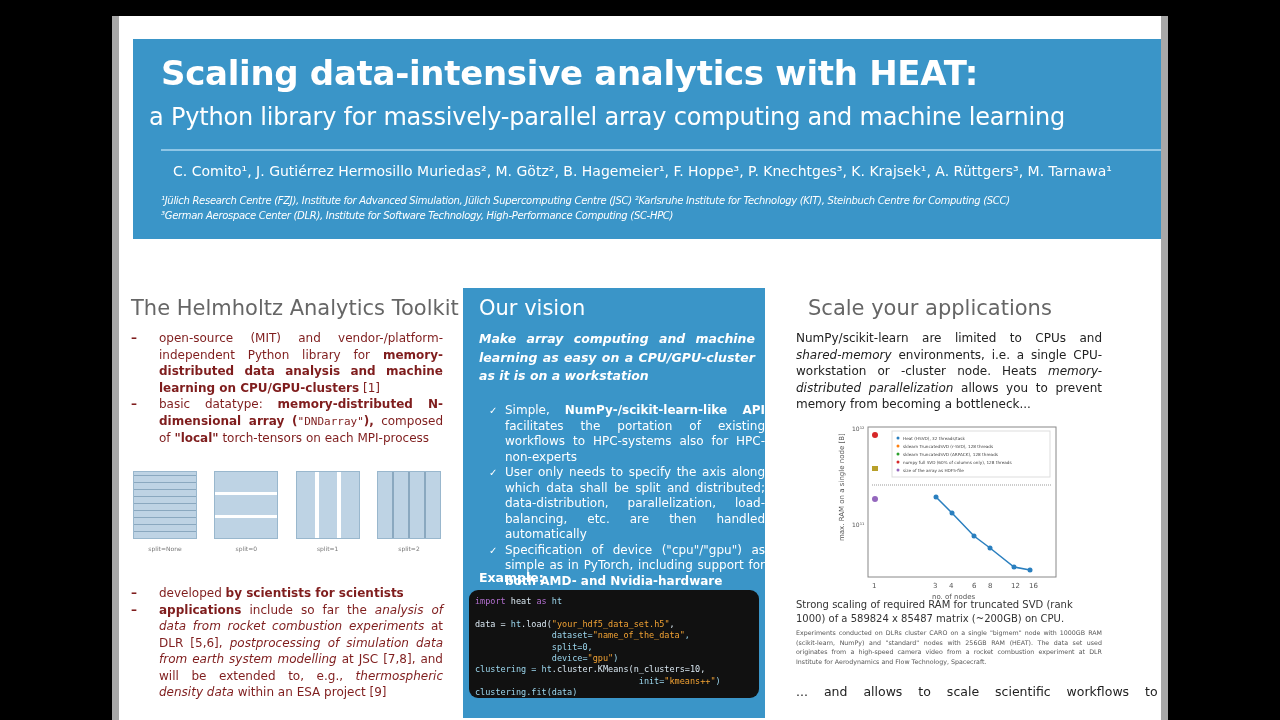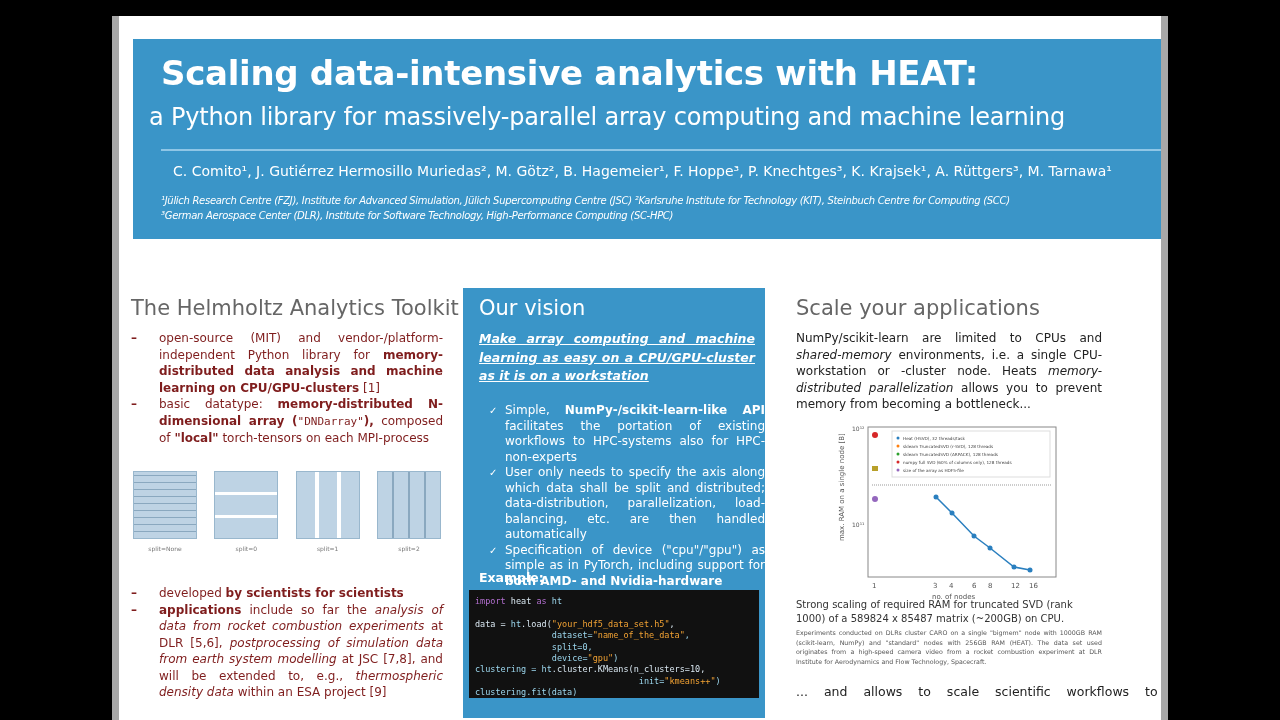--- a/index.html
+++ b/index.html
@@ -18,29 +18,29 @@
   ul.dash li { position:relative; padding-left:28px; font-size:12px; line-height:16.5px; text-align:justify; color:#7f1d1d; }
   ul.dash li::before { content:"–"; position:absolute; left:0; font-weight:bold; }
   b { font-weight:bold; }
   .mono { font-family:"DejaVu Sans Mono", monospace; font-size:11px; }
   .cubes { position:absolute; left:0; top:175px; width:312px; height:90px; display:flex; justify-content:space-between; }
   .cube { width:68px; display:flex; flex-direction:column; align-items:center; }
   .cube-img { width:62px; height:66px; background:repeating-linear-gradient(0deg,#b7cfe2 0 6px,#7e9fb9 6px 7px), #b7cfe2; border:1px solid #8fb0c8; opacity:.9; }
   .cube-cap { font-size:6px; color:#777; margin-top:6px; }
   .col2 { position:absolute; left:344px; top:272px; width:302px; height:430px; background:#3a95c8; color:#fff; }
   .col2 .col-title { position:absolute; left:16px; top:8px; color:#fff; }
-  .vision { position:absolute; left:16px; top:42px; width:276px; font-size:12.5px; font-weight:bold; font-style:italic; line-height:18.5px; text-align:justify;text-decoration:underline; }
+  .vision { position:absolute; left:16px; top:42px; width:276px; font-size:12.5px; font-weight:bold; font-style:italic; line-height:18.5px; text-align:justify; }
   ul.check { list-style:none; margin:10px; padding:0; position:absolute; left:16px; top:105px; width:276px; }
   ul.check li { position:relative; padding-left:16px; font-size:12px; line-height:15.5px; text-align:justify; }
   ul.check li::before { content:"✓"; position:absolute; left:0; font-size:10px; }
   .example { position:absolute; left:16px; top:282px; font-size:12.5px; font-weight:bold; }
-  .code { position:absolute; left:6px; top:302px; width:290px; height:108px; background:#111; padding:6px 6px; box-sizing:border-box; font-family:"DejaVu Sans Mono", monospace; font-size:8.5px; line-height:11.4px; color:#9cd7ee; white-space:pre; }
+  .code { position:absolute; left:6px; top:302px; width:290px; height:108px; background:#111; padding:6px 6px; box-sizing:border-box; font-family:"DejaVu Sans Mono", monospace; font-size:8.5px; line-height:11.4px; color:#9cd7ee; white-space:pre;border-radius:9px; }
   .kw { color:#b36fd0; } .str { color:#f2a233; } .plain { color:#d8e6f0; }
   .col3 { position:absolute; left:677px; top:280px; width:310px; }
-  .col3 .col-title { position:absolute; left:0; top:0; }
+  .col3 .col-title { position:absolute; left:12px; top:0; }
   .col3 .para { position:absolute; left:0; top:34px; width:306px; font-size:12px; line-height:16.5px; text-align:justify; color:#222; }
   .chart { position:absolute; left:36px; top:125px; width:230px; height:180px; }
   .caption { position:absolute; left:0; top:302px; width:306px; font-size:10px; line-height:14px; color:#333; }
   .small { position:absolute; left:0; top:332px; width:306px; font-size:6.3px; line-height:9.5px; color:#555; text-align:justify; }
   .tail { position:absolute; left:0; top:388px; width:306px; font-size:12.5px; word-spacing:12px; color:#222; white-space:nowrap; }
 </style>
 </head>
 <body>
 
 <div class="page">

